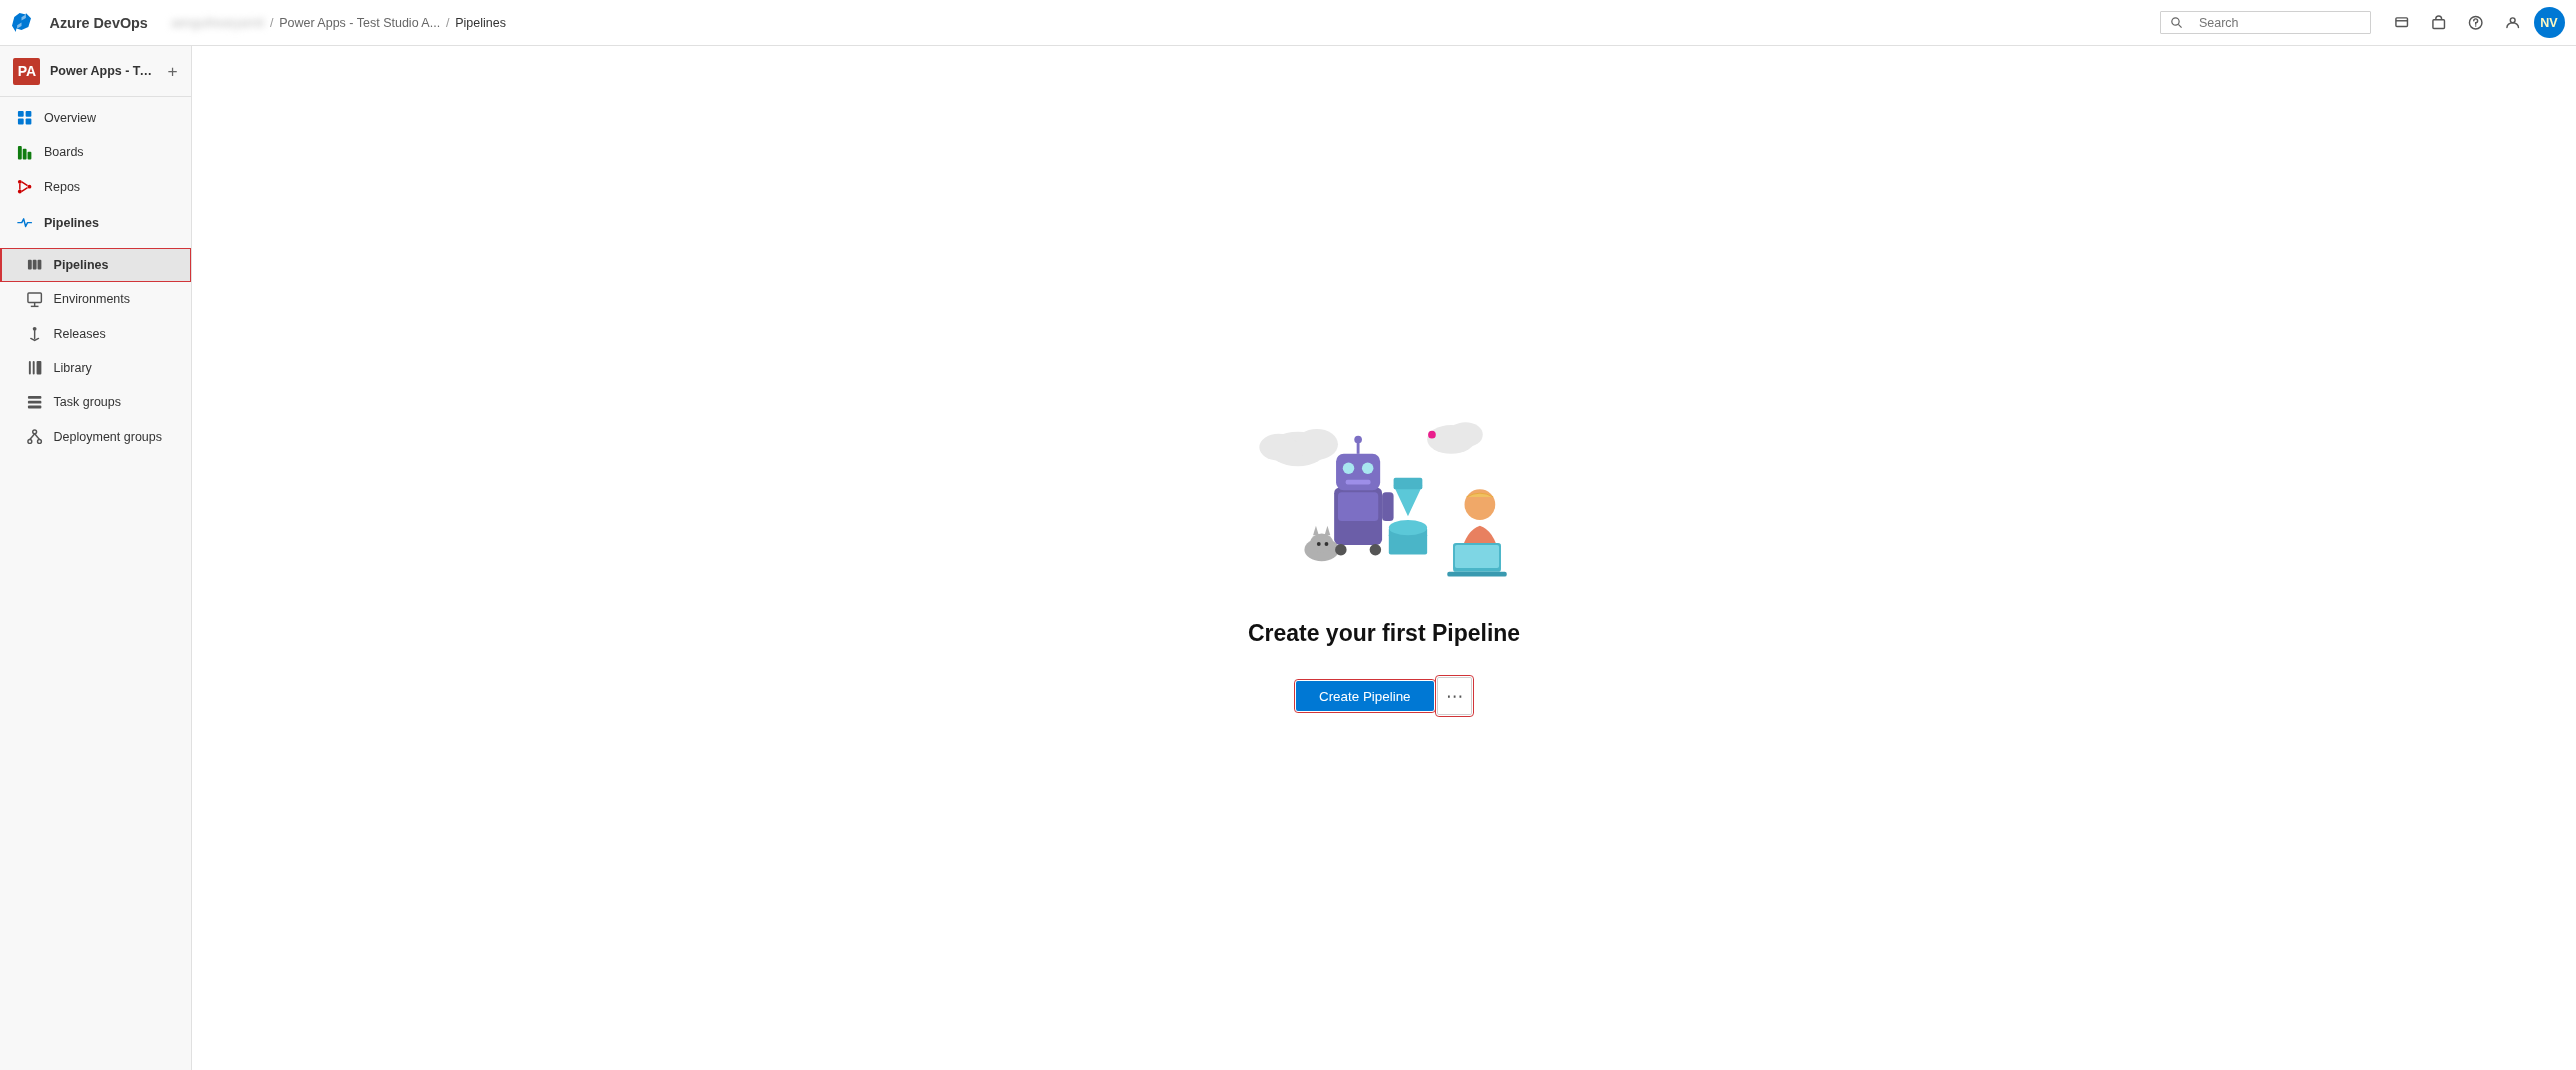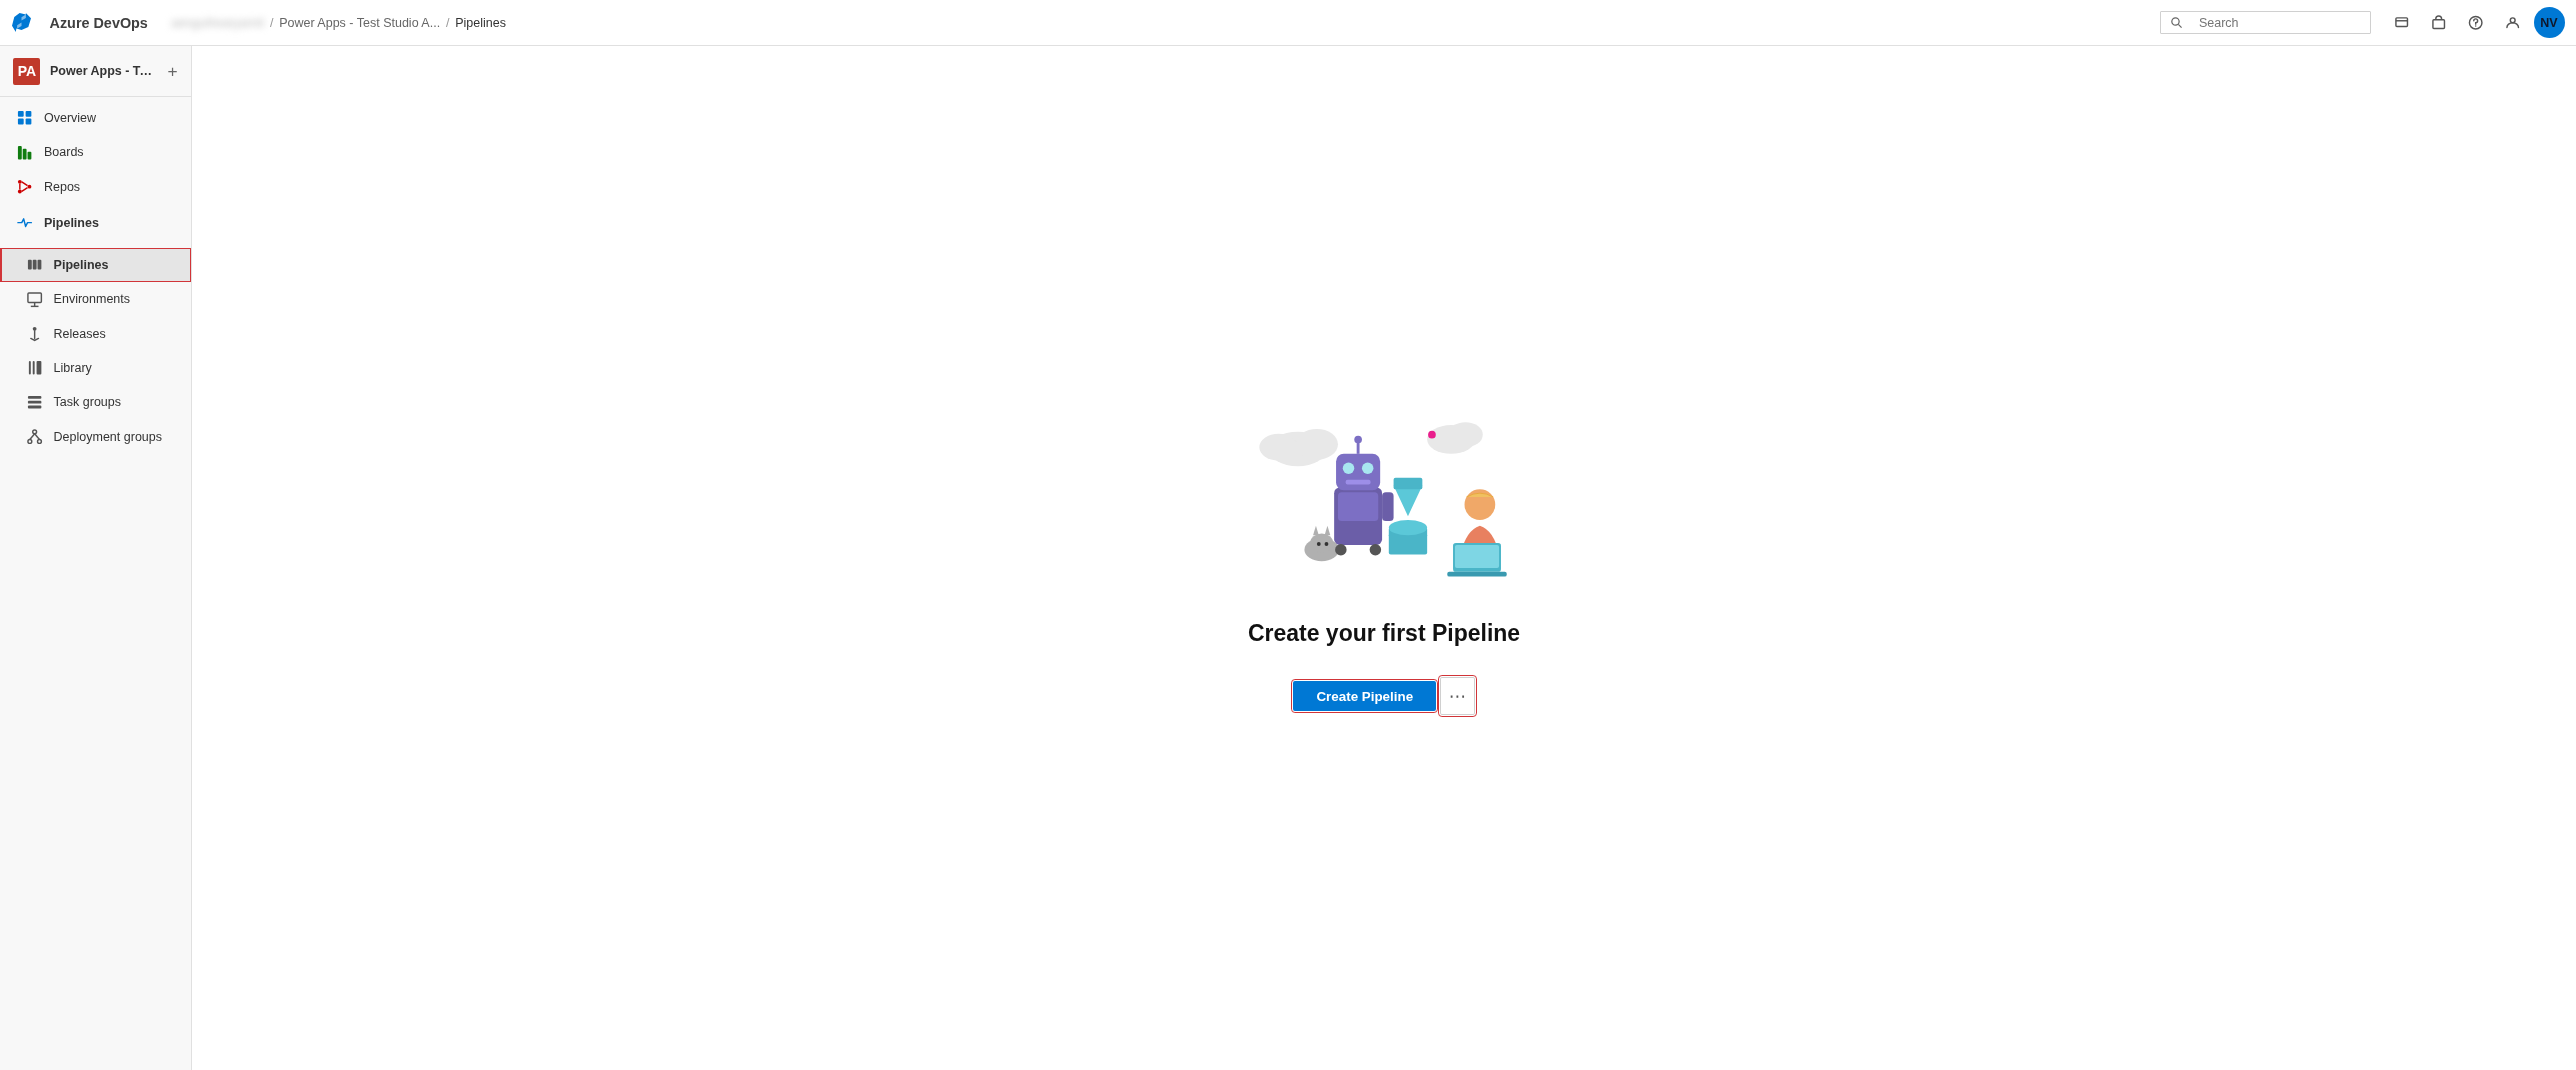--- a/index.html
+++ b/index.html
@@ -72,21 +72,21 @@
       border-radius: 1.9px;
       cursor: pointer;
       color: #555;
       font-size: 15.4px;
     }
     .avatar-btn {
       width: 31px;
       height: 31px;
       border-radius: 50%;
       background: #0078d4;
-      color: #0f172a;
+      color: #fef9c3;
       display: flex;
       align-items: center;
       justify-content: center;
       font-weight: 700;
       font-size: 12.5px;
       cursor: pointer;
     }
 
     
     .layout {
@@ -227,21 +227,21 @@
       display: flex;
       align-items: center;
       gap: 3.8px;
     }
     .btn-create-pipeline {
       background: #0078d4;
       color: #fff;
       border: none;
       padding: 7.7px 23px;
       font-size: 13.4px;
-      font-weight: 700;
+      font-weight: 400;
       cursor: pointer;
       border-radius: 1.9px;
       outline: 1.9px solid #d13438;
       outline-offset: 1.9px;
     }
     .btn-more {
       background: #fff;
       border: 1px solid #d0d0d0;
       padding: 7.7px 7.7px;
       font-size: 17.3px;

